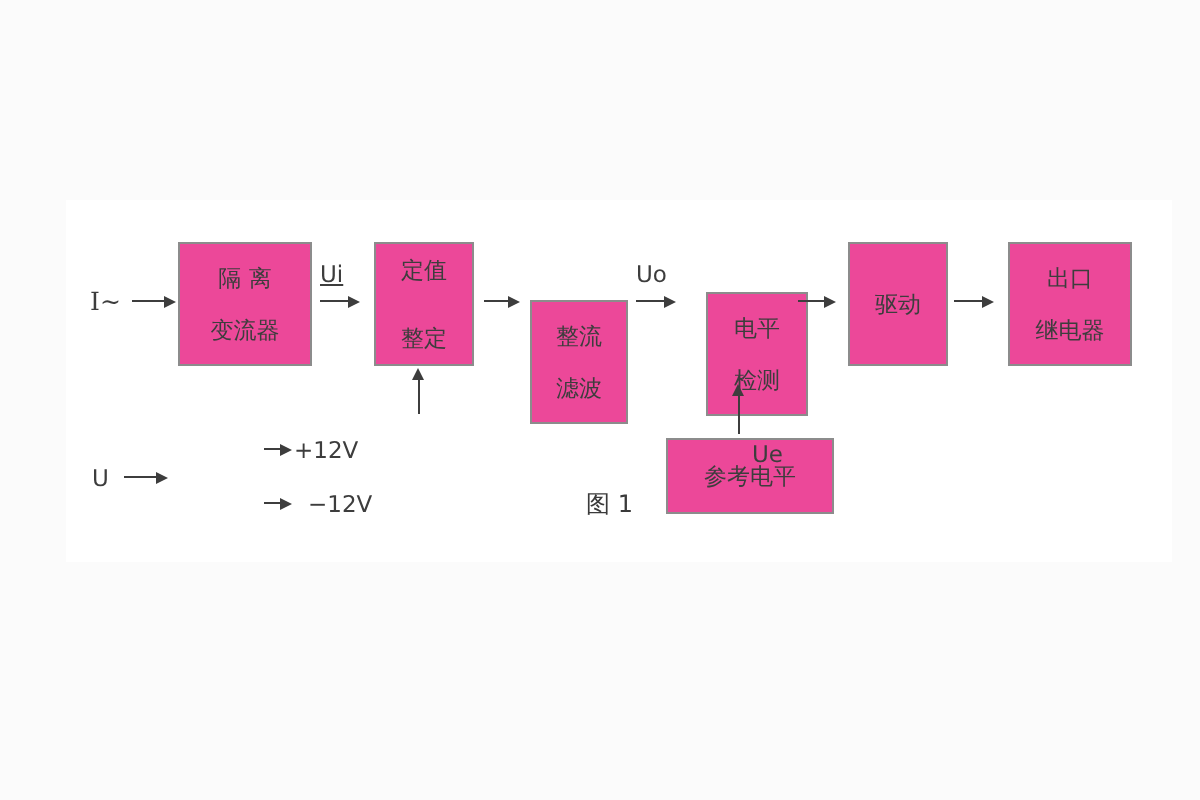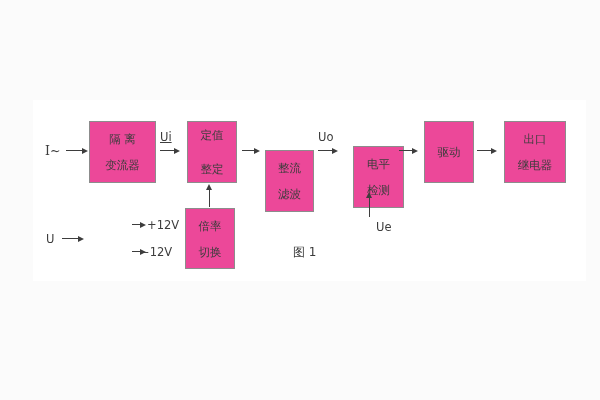--- a/index.html
+++ b/index.html
@@ -68,33 +68,32 @@
   <div class="box" style="left:424px;top:121px;width:50px;height:62px;">
     <span>驱动</span>
   </div>
 
   <div class="box" style="left:504px;top:121px;width:62px;height:62px;">
     <span class="ln">出口</span>
     <span class="ln">继电器</span>
   </div>
 
 
-  <div class="box" style="left:185px;top:208px;width:50px;height:61px;">
-    <span class="ln">倍率</span>
-    <span class="ln">切换</span>
+
+  <div class="box" style="left:333px;top:219px;width:84px;height:38px;">
+    <span>参考电平</span>
   </div>
-
 
   <span class="sig sig-serif" style="left:45px;top:143px;">I~</span>
   <span class="sig" style="left:46px;top:232px;">U</span>
   <span class="sig" style="left:160px;top:130px;text-decoration:underline;">Ui</span>
   <span class="sig" style="left:318px;top:130px;">Uo</span>
   <span class="sig" style="left:376px;top:196px;margin-top:24px;">Ue</span>
   <span class="sig" style="left:147px;top:218px;text-align:center;">+12V</span>
-  <span class="sig" style="left:140px;top:245px;">−12V</span>
+  <span class="sig" style="left:154px;top:245px;">−12V</span>
 
   <span class="caption" style="left:293px;top:244px;">图 1</span>
 
   <div>
     <div class="hline" style="left:66px;top:150px;width:17px;"></div>
     <div class="head-r" style="left:82px;top:148px;"></div>
   </div>
   <div>
     <div class="hline" style="left:160px;top:150px;width:15px;"></div>
     <div class="head-r" style="left:174px;top:148px;"></div>

